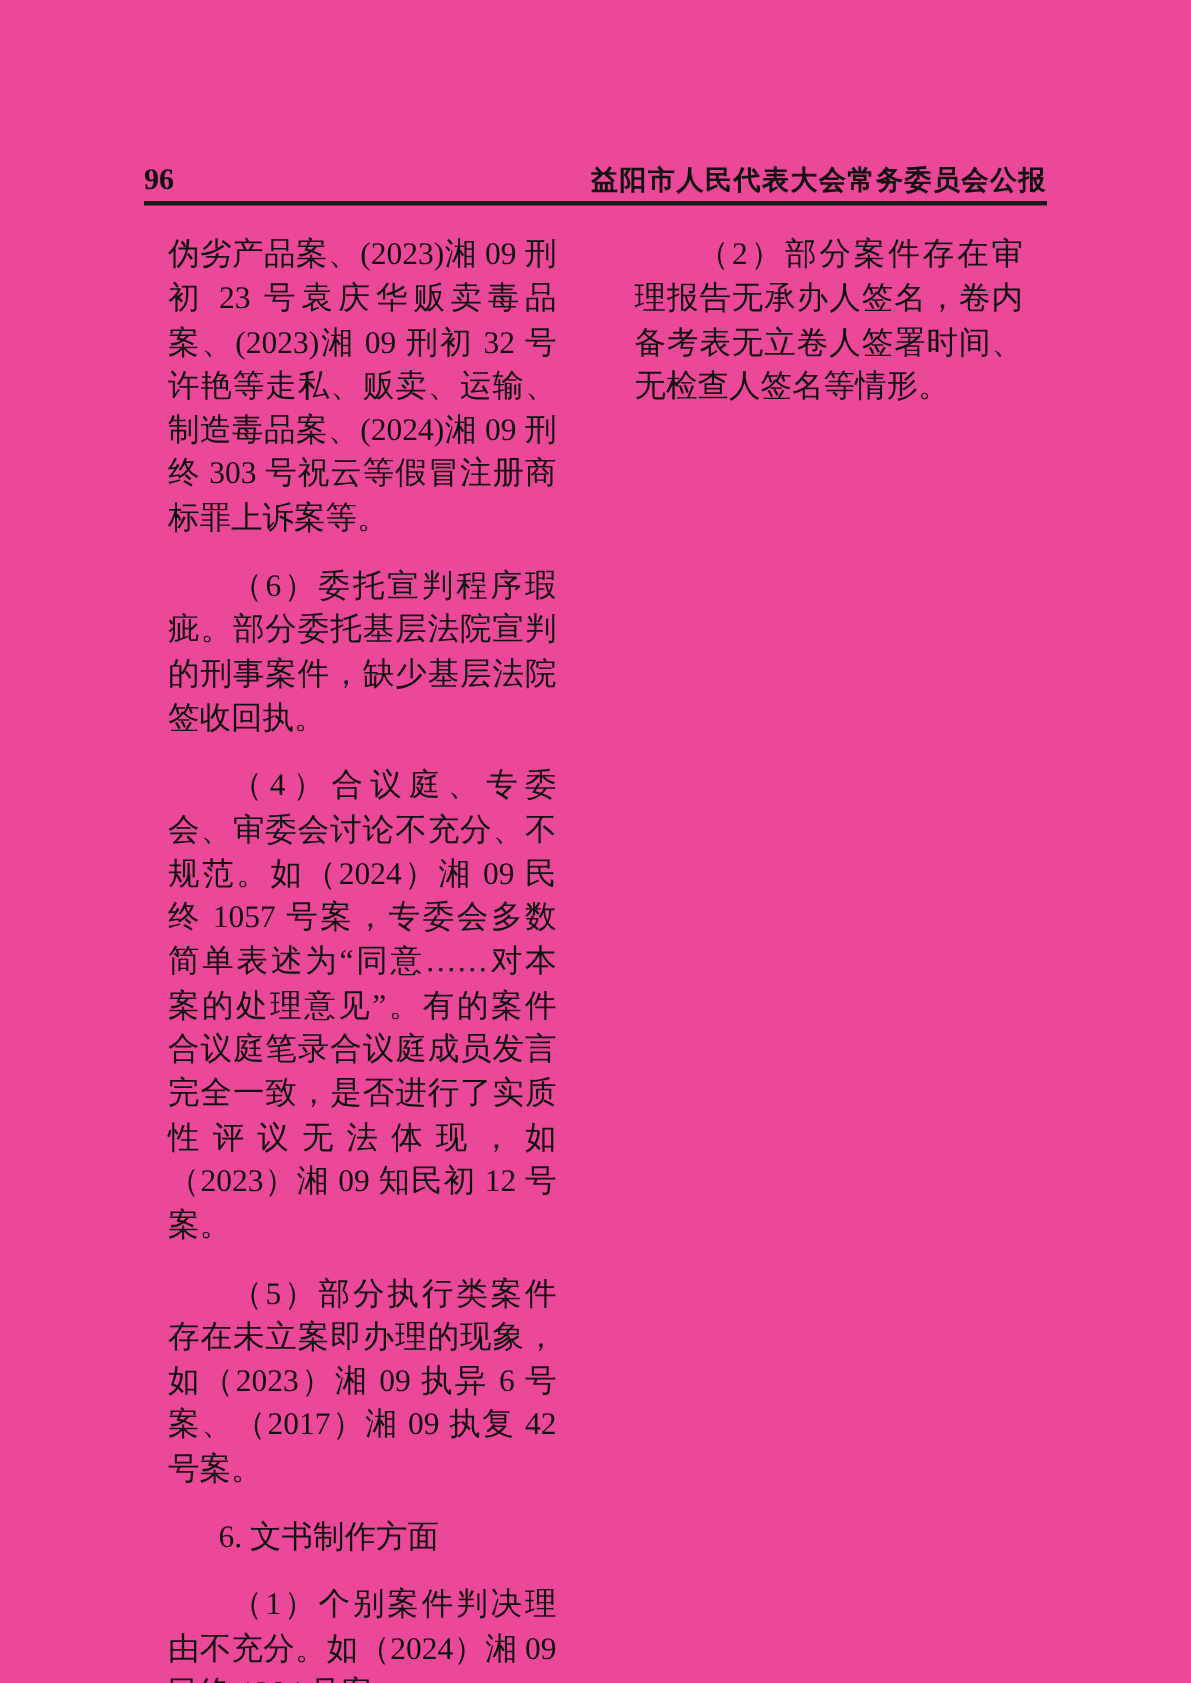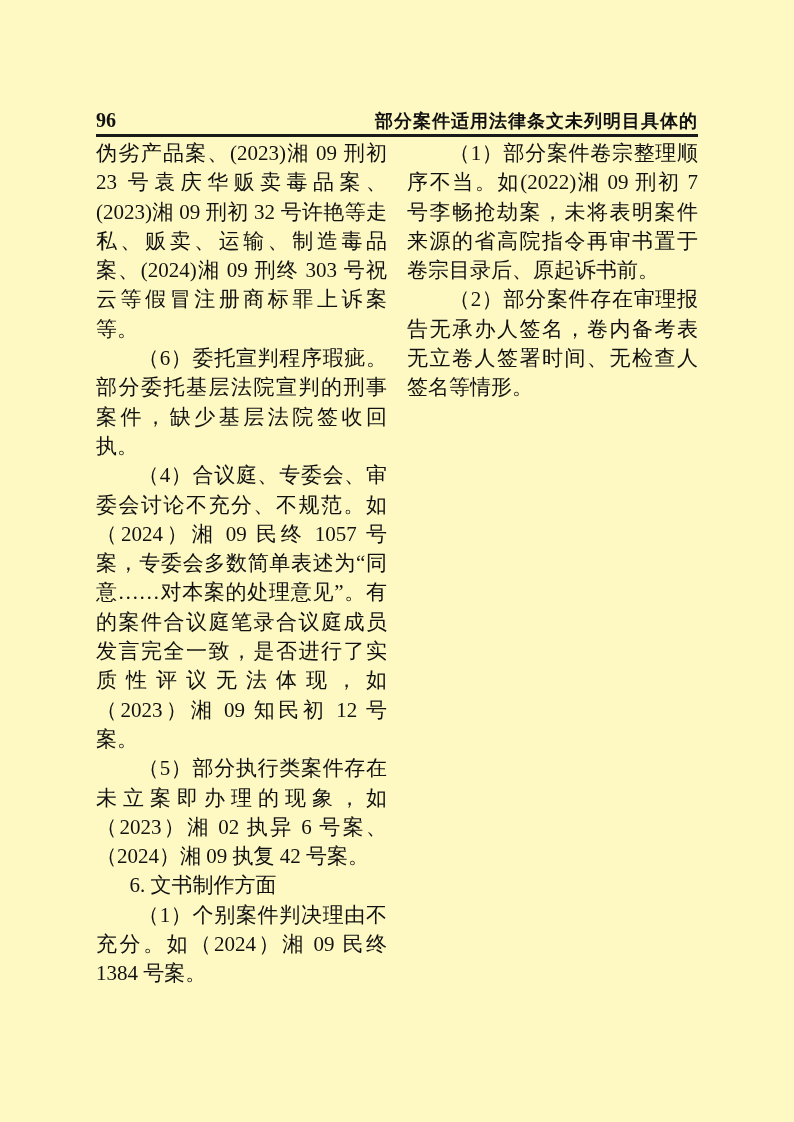--- a/index.html
+++ b/index.html
@@ -1,21 +1,21 @@
 <!DOCTYPE html>
 <html lang="zh"><head>
 <meta charset="utf-8">
 <style>
   html, body { margin: 0; padding: 0; background: #e8e8e8; }
   .page {
     position: relative;
     width: 794px;
     height: 1122px;
     margin: 0 auto;
-    background: #fef9c3;
+    background: #ec4899;
     font-family: "Liberation Serif", "DejaVu Serif", serif;
     color: #111111;
     overflow: hidden;
   }
   .running-header {
     position: absolute;
     left: 96px;
     top: 110px;
     width: 602px;
     display: flex;
@@ -44,49 +44,48 @@
     gap: 20px;
   }
   .col {
     width: 291px;
     font-size: 21px;
     line-height: 29.3px;
     text-align: justify;
     text-justify: inter-ideograph;
   }
   .col p {
-    margin: 0;
+    margin: 16px;
     text-indent: 2em;
   }
   .col p.flush { text-indent: 0; }
   .col p.heading { text-indent: 1.6em; }
 </style>
 </head>
 <body>
 
 <div class="page">
 
   <div class="running-header">
     <span class="page-number">96</span>
-    <span class="header-title">部分案件适用法律条文未列明目具体的</span>
+    <span class="header-title">益阳市人民代表大会常务委员会公报</span>
   </div>
 
   <div class="body-columns">
 
     <div class="col">
       <p class="flush">伪劣产品案、(2023)湘 09 刑初 23 号袁庆华贩卖毒品案、(2023)湘 09 刑初 32 号许艳等走私、贩卖、运输、制造毒品案、(2024)湘 09 刑终 303 号祝云等假冒注册商标罪上诉案等。</p>
       <p>（6）委托宣判程序瑕疵。部分委托基层法院宣判的刑事案件，缺少基层法院签收回执。</p>
       <p>（4）合议庭、专委会、审委会讨论不充分、不规范。如（2024）湘 09 民终 1057 号案，专委会多数简单表述为“同意……对本案的处理意见”。有的案件合议庭笔录合议庭成员发言完全一致，是否进行了实质性评议无法体现，如（2023）湘 09 知民初 12 号案。</p>
-      <p>（5）部分执行类案件存在未立案即办理的现象，如（2023）湘 02 执异 6 号案、（2024）湘 09 执复 42 号案。</p>
+      <p>（5）部分执行类案件存在未立案即办理的现象，如（2023）湘 09 执异 6 号案、（2017）湘 09 执复 42 号案。</p>
       <p class="heading">6. 文书制作方面</p>
       <p>（1）个别案件判决理由不充分。如（2024）湘 09 民终 1384 号案。</p>
 
     </div>
 
     <div class="col">
-      <p>（1）部分案件卷宗整理顺序不当。如(2022)湘 09 刑初 7 号李畅抢劫案，未将表明案件来源的省高院指令再审书置于卷宗目录后、原起诉书前。</p>
       <p>（2）部分案件存在审理报告无承办人签名，卷内备考表无立卷人签署时间、无检查人签名等情形。</p>
 
     </div>
 
   </div>
 
 </div>
 
 </body></html>

